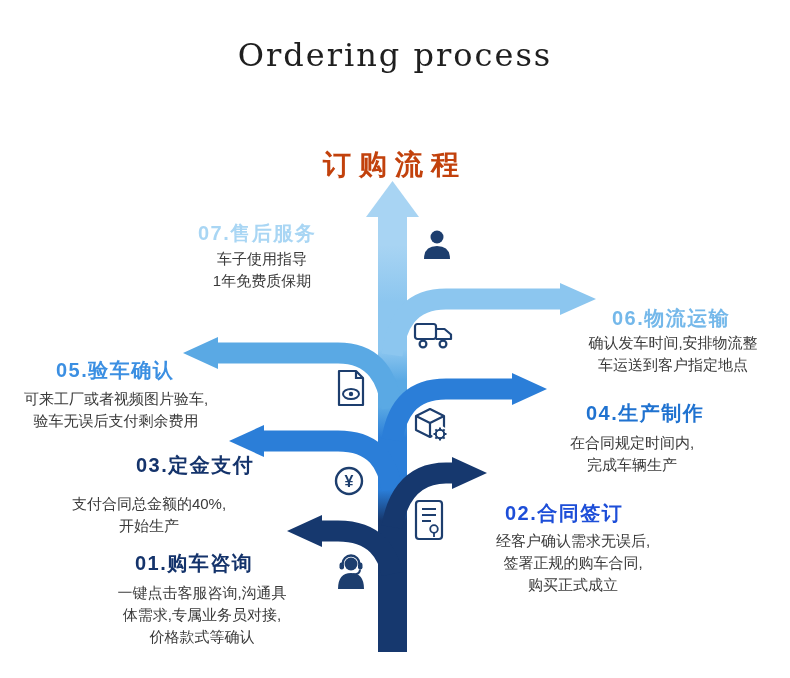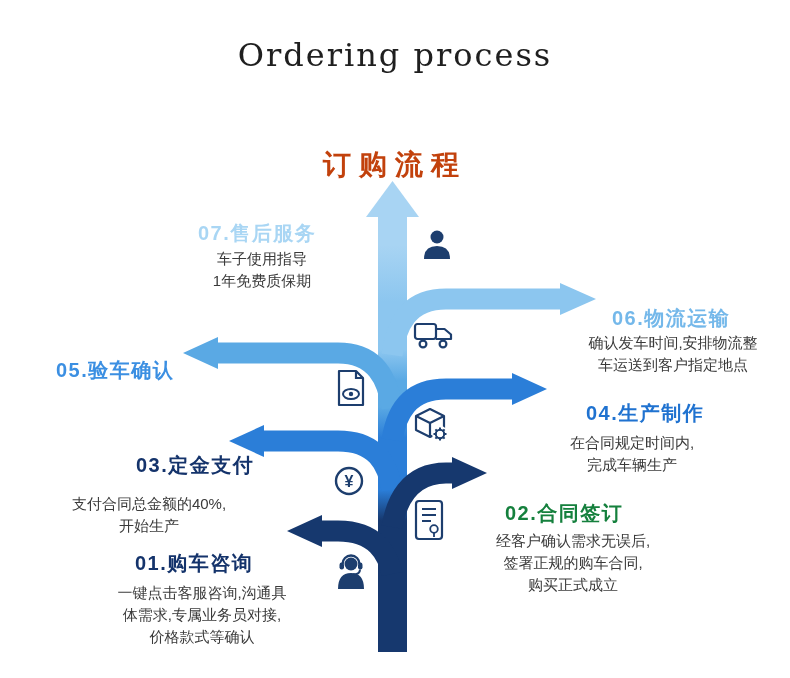--- a/index.html
+++ b/index.html
@@ -28,21 +28,21 @@
   #l07{left:198px;top:220px;color:#a9d6f4;}
   #d07{left:182px;top:248px;width:160px;}
   #l06{left:612px;top:305px;color:#74b8ea;}
   #d06{left:575px;top:332px;width:196px;}
   #l05{left:56px;top:357px;color:#3b8fe2;}
   #d05{left:10px;top:388px;width:212px;}
   #l04{left:586px;top:400px;color:#1f72d0;}
   #d04{left:552px;top:432px;width:160px;}
   #l03{left:88px;top:452px;color:#14336b;margin-left:48px;}
   #d03{left:56px;top:485px;width:186px;margin-top:8px;}
-  #l02{left:505px;top:500px;color:#15803d;}
+  #l02{left:505px;top:500px;color:#1d4ed8;}
   #d02{left:482px;top:530px;width:182px;}
   #l01{left:135px;top:550px;color:#14336b;}
   #d01{left:102px;top:582px;width:200px;}
   .icon{position:absolute;}
   #ic-user{left:421px;top:227px;}
   #ic-truck{left:413px;top:319px;}
   #ic-doceye{left:335px;top:369px;}
   #ic-box{left:411px;top:405px;}
   #ic-yen{left:333px;top:465px;}
   #ic-doc{left:414px;top:499px;}
@@ -156,20 +156,24 @@
     <div>1年免费质保期</div>
   </div>
 
   <div class="step-label" id="l06">06.物流运输</div>
   <div class="step-desc" id="d06">
     <div>确认发车时间,安排物流整</div>
     <div>车运送到客户指定地点</div>
   </div>
 
   <div class="step-label" id="l05">05.验车确认</div>
+  <div class="step-desc" id="d05">
+    <div>可来工厂或者视频图片验车,</div>
+    <div>验车无误后支付剩余费用</div>
+  </div>
 
   <div class="step-label" id="l04">04.生产制作</div>
   <div class="step-desc" id="d04">
     <div>在合同规定时间内,</div>
     <div>完成车辆生产</div>
   </div>
 
   <div class="step-label" id="l03">03.定金支付</div>
   <div class="step-desc" id="d03">
     <div>支付合同总金额的40%,</div>

